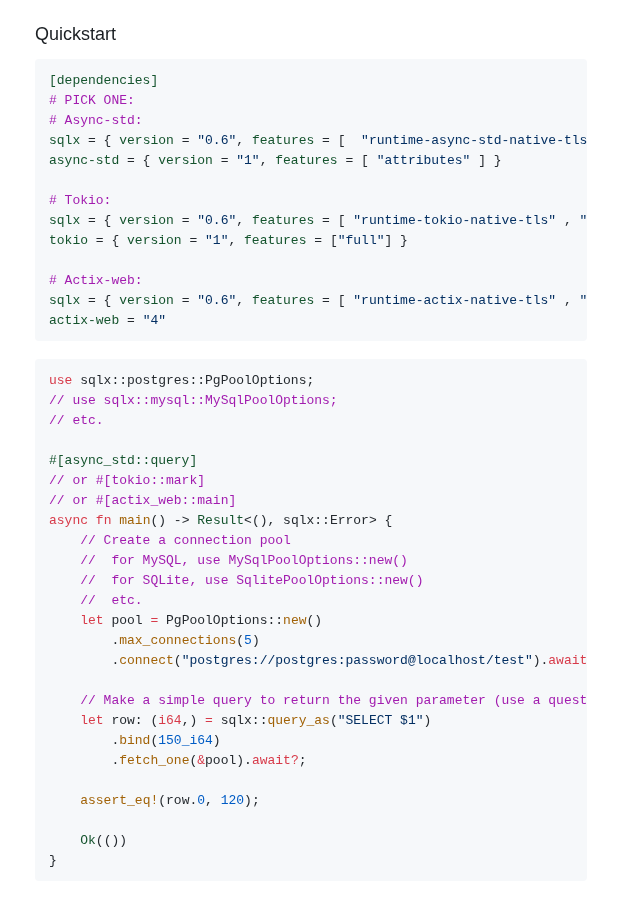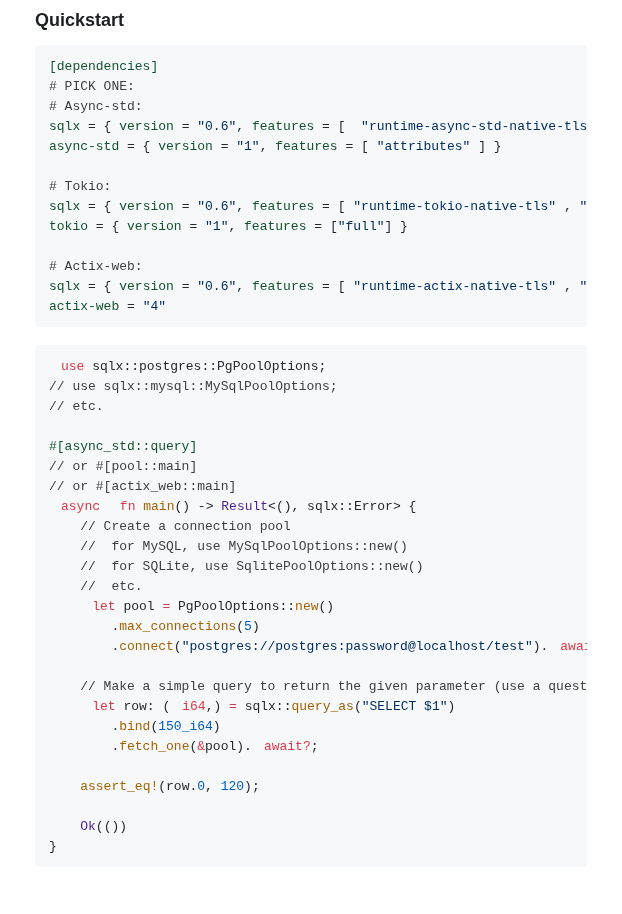--- a/index.html
+++ b/index.html
@@ -4,24 +4,24 @@
 <style>
   * { margin: 0; padding: 0; box-sizing: border-box; }
   body {
     background: #ffffff;
     font-family: -apple-system, BlinkMacSystemFont, "Segoe UI", Helvetica, Arial, sans-serif;
     padding: 0 35px;
     width: 622px;
     color: #24292e;
   }
   h3.heading {
-    font-weight: 700;
+    font-weight: 400;
     font-size: 18px;
     color: #1b1f23;
-    padding-top: 10px;
+    padding-top: 24px;
     padding-bottom: 14px;
   }
   .codeblock {
     background: #f6f8fa;
     border-radius: 4px;
     padding: 12px 14px 10px 14px;
     font-family: SFMono-Regular, Consolas, "Liberation Mono", Menlo, monospace;
     font-size: 13px;
     line-height: 20px;
     overflow-x: auto;
@@ -32,26 +32,26 @@
   .codeblock::-webkit-scrollbar { height: 13px; }
   .codeblock::-webkit-scrollbar-track { background: #f6f8fa; }
   .codeblock::-webkit-scrollbar-thumb { background: #c8c8c8; border-radius: 0px; }
   .codeblock::-webkit-scrollbar-button:single-button {
     background: #f6f8fa;
     width: 14px;
     height: 13px;
   }
   .tok-key { color: #14532d; }       
   .tok-str { color: #032f62; }       
-  .tok-kw  { color: #d73a49; margin-left: 12px; }       
+  .tok-kw  { color: #d73a49; }       
   .tok-fn  { color: #a16207; }       
-  .tok-cmt { color: #404040; font-family: Liberation Mono, monospace; }       
+  .tok-cmt { color: #a21caf; font-family: Liberation Mono, monospace; }       
   .tok-num { color: #005cc5; }       
   .tok-op  { color: #d73a49; }       
-  .tok-type{ color: #4c1d95; text-align: right; }       
+  .tok-type{ color: #14532d; text-align: right; }       
 </style>
 </head>
 <body>
 
 <h3 class="heading">Quickstart</h3>
 
 <div class="codeblock"><span class="tok-key">[dependencies]</span>
 <span class="tok-cmt"># PICK ONE:</span>
 <span class="tok-cmt"># Async-std:</span>
 <span class="tok-key">sqlx</span><span> = { </span><span class="tok-key">version</span><span> = </span><span class="tok-str">"0.6"</span><span>, </span><span class="tok-key">features</span><span> = [  </span><span class="tok-str">"runtime-async-std-native-tls"</span>
@@ -64,21 +64,21 @@
 <span class="tok-cmt"># Actix-web:</span>
 <span class="tok-key">sqlx</span><span> = { </span><span class="tok-key">version</span><span> = </span><span class="tok-str">"0.6"</span><span>, </span><span class="tok-key">features</span><span> = [ </span><span class="tok-str">"runtime-actix-native-tls"</span><span> , </span><span class="tok-str">"postgres"</span>
 <span class="tok-key">actix-web</span><span> = </span><span class="tok-str">"4"</span>
 </div>
 
 <div class="codeblock"><span class="tok-kw">use</span><span> sqlx::postgres::PgPoolOptions;</span>
 <span class="tok-cmt">// use sqlx::mysql::MySqlPoolOptions;</span>
 <span class="tok-cmt">// etc.</span>
 
 <span class="tok-key">#[async_std::query]</span>
-<span class="tok-cmt">// or #[pool::main]</span>
+<span class="tok-cmt">// or #[tokio::mark]</span>
 <span class="tok-cmt">// or #[actix_web::main]</span>
 <span class="tok-kw">async</span><span> </span><span class="tok-kw">fn</span><span> </span><span class="tok-fn">main</span><span>() -&gt; </span><span class="tok-type">Result</span><span>&lt;(), sqlx::Error&gt; {</span>
 <span class="tok-cmt">    // Create a connection pool</span>
 <span class="tok-cmt">    //  for MySQL, use MySqlPoolOptions::new()</span>
 <span class="tok-cmt">    //  for SQLite, use SqlitePoolOptions::new()</span>
 <span class="tok-cmt">    //  etc.</span>
 <span>    </span><span class="tok-kw">let</span><span> pool </span><span class="tok-op">=</span><span> PgPoolOptions::</span><span class="tok-fn">new</span><span>()</span>
 <span>        .</span><span class="tok-fn">max_connections</span><span>(</span><span class="tok-num">5</span><span>)</span>
 <span>        .</span><span class="tok-fn">connect</span><span>(</span><span class="tok-str">"postgres://postgres:password@localhost/test"</span><span>).</span><span class="tok-kw">await</span>
 

